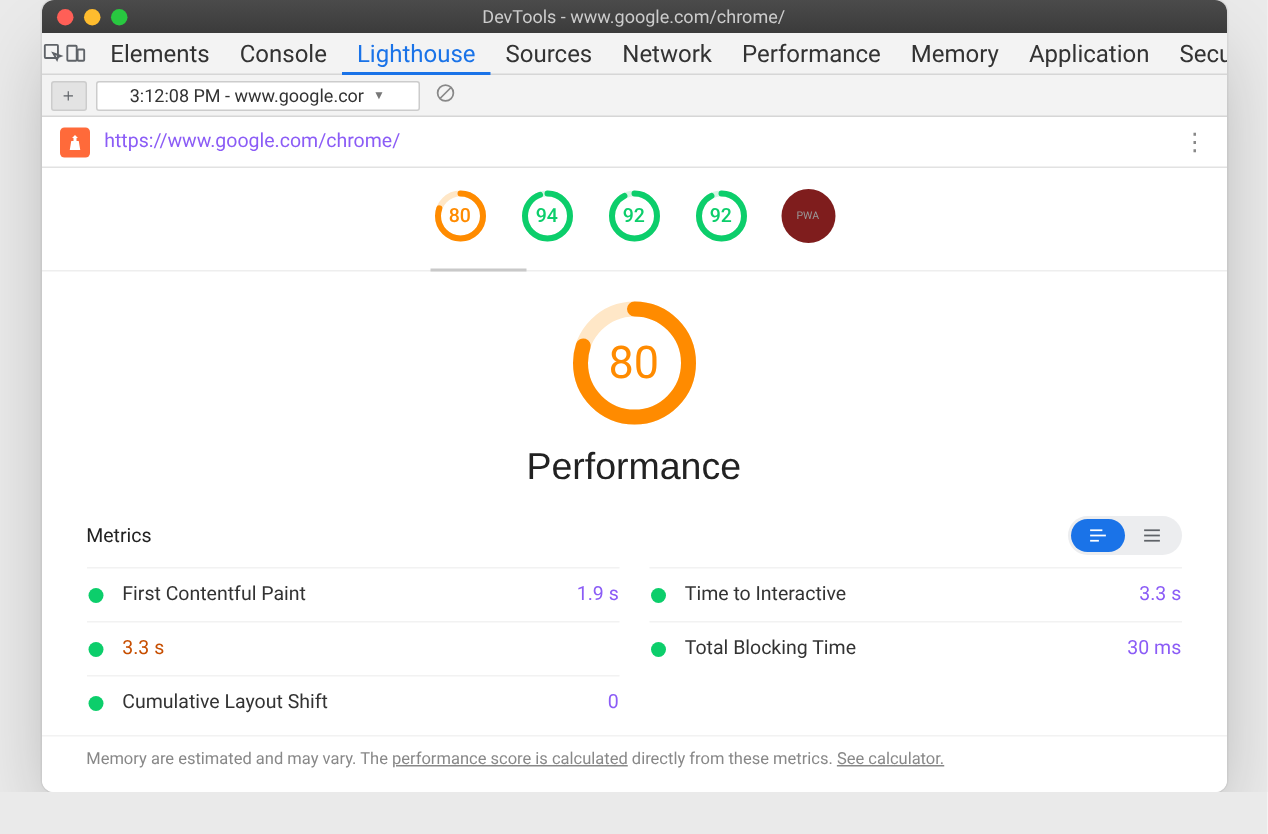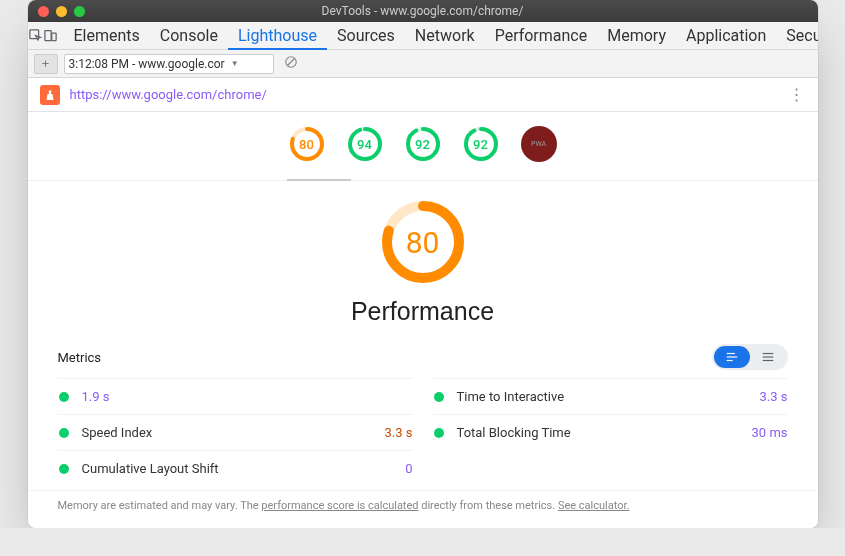--- a/index.html
+++ b/index.html
@@ -12,21 +12,21 @@
   .titlebar .title { position:absolute; left:0; right:0; text-align:center; font-size:12px; color:#ccc;}
   .tabstrip { height:28px; display:flex; align-items:center; border-bottom:1px solid #d6d6d6; background:#f3f3f3; font-size:16px; color:#333; }
   .tabstrip .ticon { width:32px; display:flex; align-items:center; justify-content:center; color:#5f6368;}
   .tabstrip .ticon svg { width:15px;height:15px;}
   .tabstrip .sep { width:1px; height:18px; background:#ccc; margin:0 3px;}
   .tabstrip .tab { padding:0 10px; height:28px; line-height:28px; cursor:default;}
   .tabstrip .tab.active { color:#1a73e8; border-bottom:2px solid#1a73e8; font-weight:400;}
   .tabstrip .spacer { flex:1;}
   .runstrip { height:28px; display:flex; align-items:center; border-bottom:1px solid #d6d6d6; font-size:12px; color:#333; background:#f3f3f3;}
   .runstrip .plusbtn { width:24px; height:20px; margin:0 6px; display:flex;align-items:center;justify-content:center; background:#e3e3e3; border:1px solid #ccc; border-radius:2px; color:#5f6368;}
-  .runstrip .select { display:flex;align-items:center; gap:6px; height:20px; border:1px solid #ccc; border-radius:2px; padding:0 4px; background:#fff;min-width:210px;}
+  .runstrip .select { display:flex;align-items:center; gap:6px; height:20px; border:1px solid #ccc; border-radius:2px; padding:0 22px; background:#fff;min-width:210px;}
   .runstrip .select .caret { font-size:8px; color:#777;}
   .runstrip .noicon { margin-left:10px; color:#888;}
   .urlstrip { height:34px; display:flex; align-items:center; border-bottom:1px solid #e2e2e2; font-size:13px; color:#333; padding:0 12px; background:#fff;}
   .urlstrip .lhicon { width:20px; height:20px; background:#ff6a3a; border-radius:3px; display:flex; align-items:center;justify-content:center; margin-right:10px;}
   .urlstrip .lhicon svg{width:12px;height:12px;fill:#fff;}
   .urlstrip .url { flex:1; color:#8b5cf6;}
   .urlstrip .kebab { color:#888; font-size:16px; letter-spacing:1px;}
   .body { background:#fff; }
   .gauges { display:flex; justify-content:center; gap:22px; padding:14px 0 18px; border-bottom:1px solid #eee; position:relative;}
   .gauge { width:36px;height:36px; position:relative; cursor:pointer;}
@@ -169,34 +169,34 @@
             </svg>
           </div>
       </div>
     </div>
 
     <div class="metricgrid" id="metricgrid">
         <div class="mrow">
           <div class="ind">
             <div class="c-green"></div>
           </div>
+          <div class="mlabel">First Contentful Paint</div>
           <div class="mval green">1.9 s</div>
         </div>
         <div class="mrow">
           <div class="ind">
             <div class="c-green"></div>
           </div>
           <div class="mlabel">Time to Interactive</div>
           <div class="mval green">3.3 s</div>
         </div>
         <div class="mrow">
           <div class="ind">
             <div class="c-green"></div>
           </div>
-          <div class="mlabel">Speed Index</div>
           <div class="mval orange">3.3 s</div>
         </div>
         <div class="mrow">
           <div class="ind">
             <div class="c-green"></div>
           </div>
           <div class="mlabel">Total Blocking Time</div>
           <div class="mval green">30 ms</div>
         </div>
         <div class="mrow">

